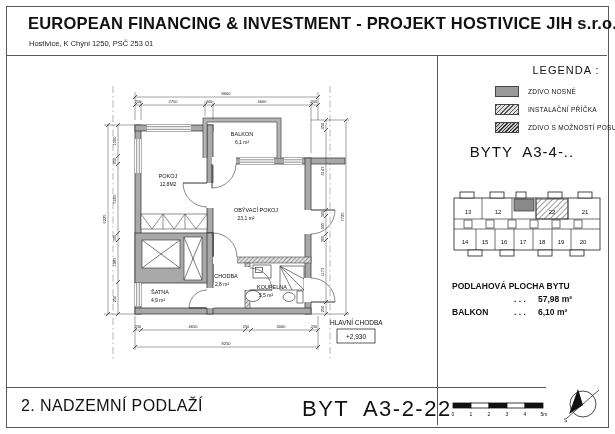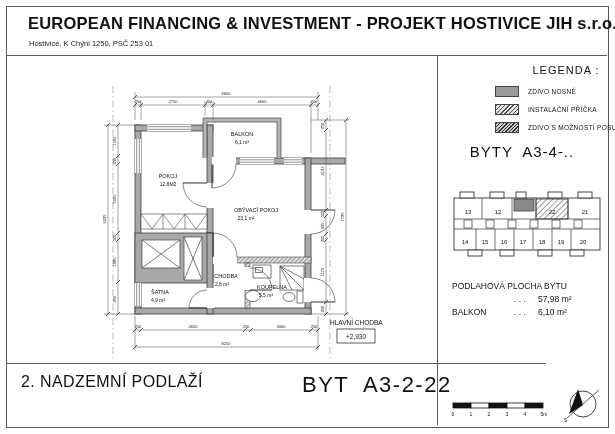--- a/index.html
+++ b/index.html
@@ -3,34 +3,34 @@
 <meta charset="utf-8">
 <style>
   html,body{margin:0;padding:0;background:#fff;}
   .sheet{position:relative;width:615px;height:434px;background:#fff;overflow:hidden;
          font-family:"Liberation Sans","DejaVu Sans",sans-serif;color:#111;}
   .frame{position:absolute;left:6px;top:6px;width:601px;height:420px;border:1.5px solid #5a5a5a;}
   .header{position:absolute;left:6px;top:6px;width:601px;height:50px;border-bottom:1.5px solid #5a5a5a;box-sizing:border-box;}
   .title{position:absolute;left:22px;top:8px;font-size:16.5px;font-weight:bold;letter-spacing:.2px;white-space:pre;}
   .subtitle{position:absolute;left:23px;top:33px;font-size:7.5px;color:#222;}
   .vdivider{position:absolute;left:437px;top:56px;width:0;height:369px;border-left:1px solid #5a5a5a;}
-  .footer{position:absolute;left:6px;top:363px;width:540px;height:41px;border-top:1.5px solid #5a5a5a;box-sizing:border-box;}
+  .footer{position:absolute;left:6px;top:387px;width:540px;height:41px;border-top:1.5px solid #5a5a5a;box-sizing:border-box;}
   .floor-label{position:absolute;left:15px;top:9px;font-size:16px;letter-spacing:.4px;}
   .unit-label{position:absolute;left:296px;top:8px;font-size:22px;letter-spacing:1.5px;white-space:pre;}
   .legend{position:absolute;left:437px;top:60px;width:170px;padding-left:44px;}
   .legend-heading{font-size:11px;letter-spacing:1px;text-align:center;margin:4px 0 10px 0;font-weight:500;white-space:pre;}
   .legend-item{display:flex;align-items:center;margin:0 0 7px 14px;}
   .swatch{width:22px;height:9px;border:1px solid #444;margin-right:9px;flex:0 0 auto;}
   .sw-solid{background:#9a9a9a;}
   .sw-hatch1{background:repeating-linear-gradient(135deg,#555 0 1px,#e3e3e3 1px 3px);}
   .sw-hatch2{background:repeating-linear-gradient(135deg,#333 0 1px,#c9c9c9 1px 2.5px);}
   .legend-item span{font-size:6.5px;letter-spacing:.3px;}
   .flats-heading{position:absolute;left:437px;top:143px;width:170px;text-align:center;font-size:15px;letter-spacing:1px;white-space:pre;}
   .areas{position:absolute;left:452px;top:281px;width:150px;font-size:8.5px;}
-  .areas .row{display:flex;margin-bottom:3px;white-space:pre;}
+  .areas .row{display:flex;margin-bottom:3px;white-space:pre;font-weight:bold;}
   .areas .lbl{width:62px;flex:0 0 auto;}
   .areas .dots{width:24px;flex:0 0 auto;}
   svg text{fill:#111;}
   .t-room{font-size:5.5px;}
   .t-area{font-size:5px;}
   .t-dim{font-size:4px;fill:#222;}
   .t-corr{font-size:6.5px;}
   .t-lvl{font-size:6.5px;}
   .t-key{font-size:6px;}
   .t-scale{font-size:5px;}

